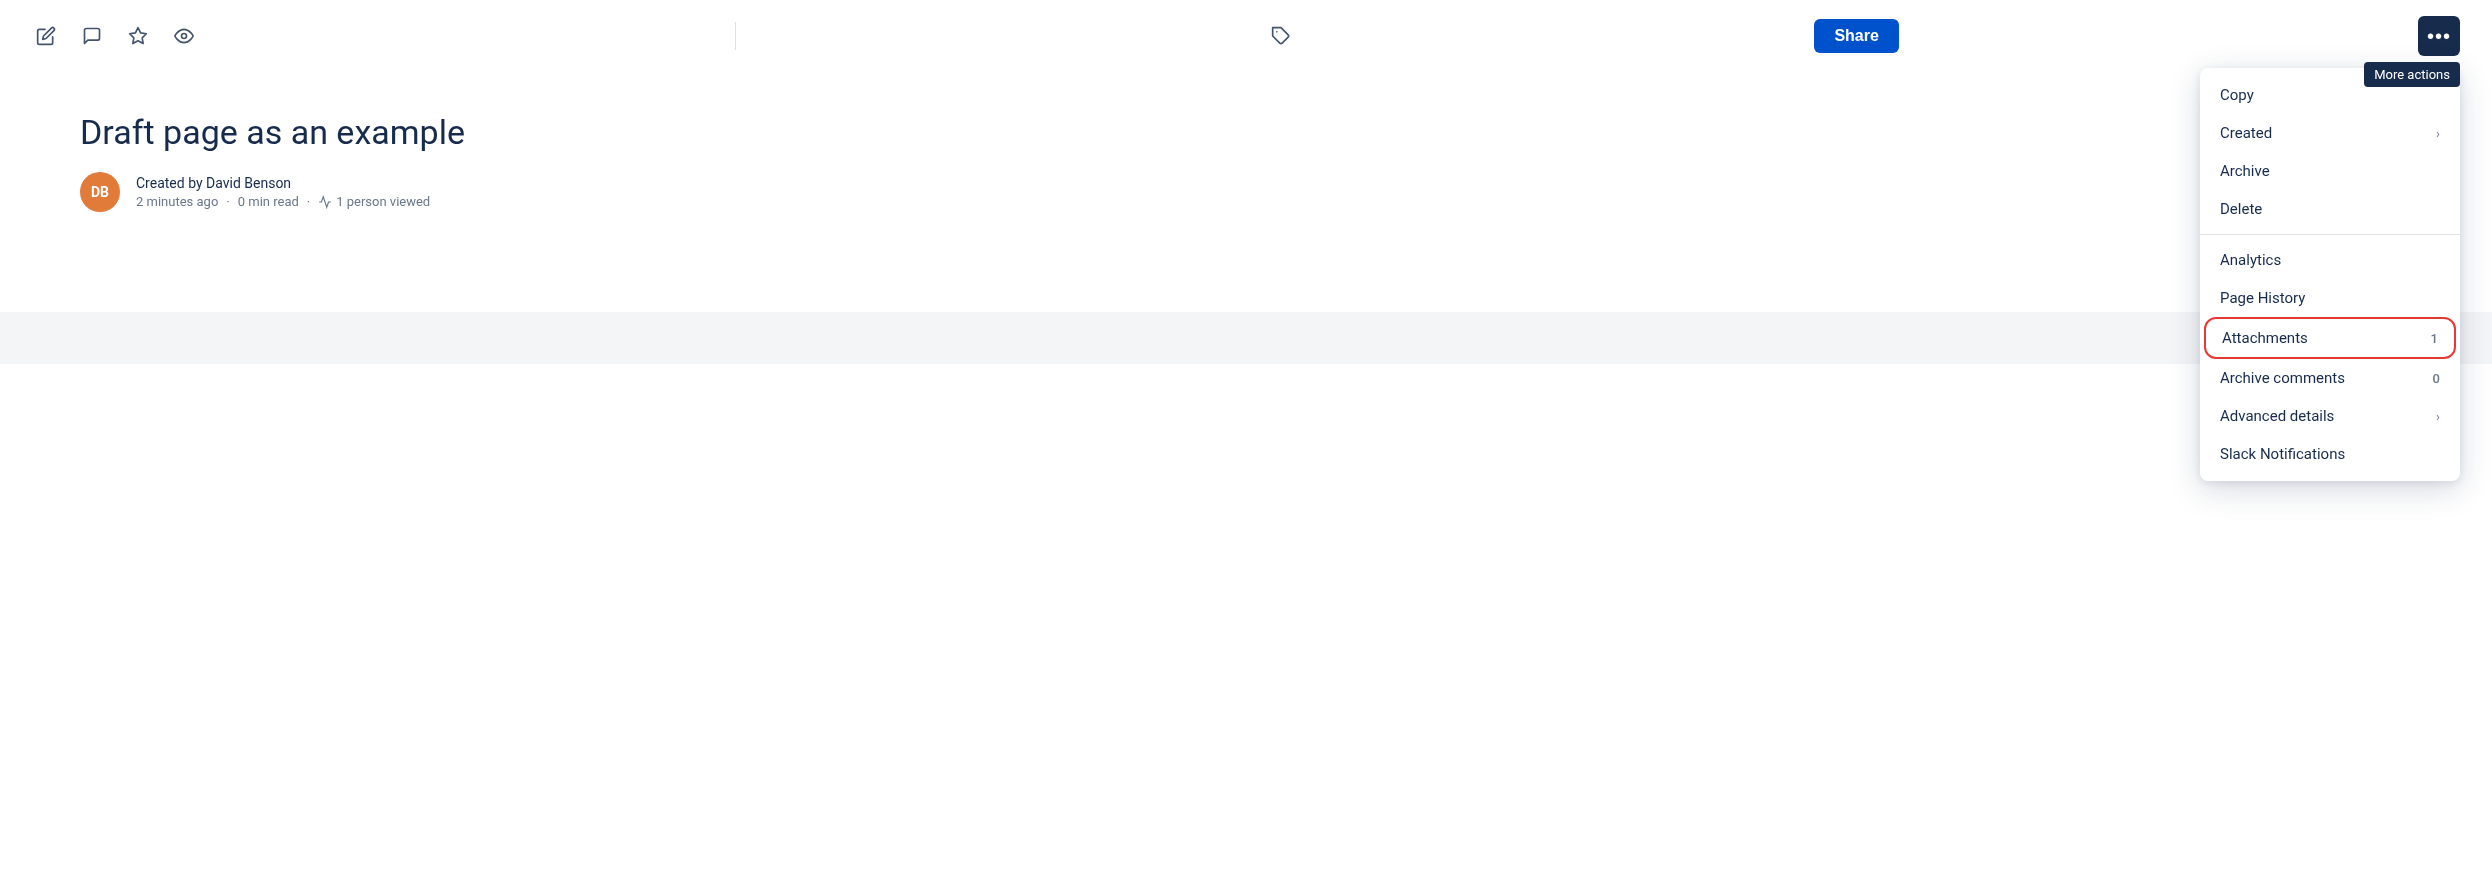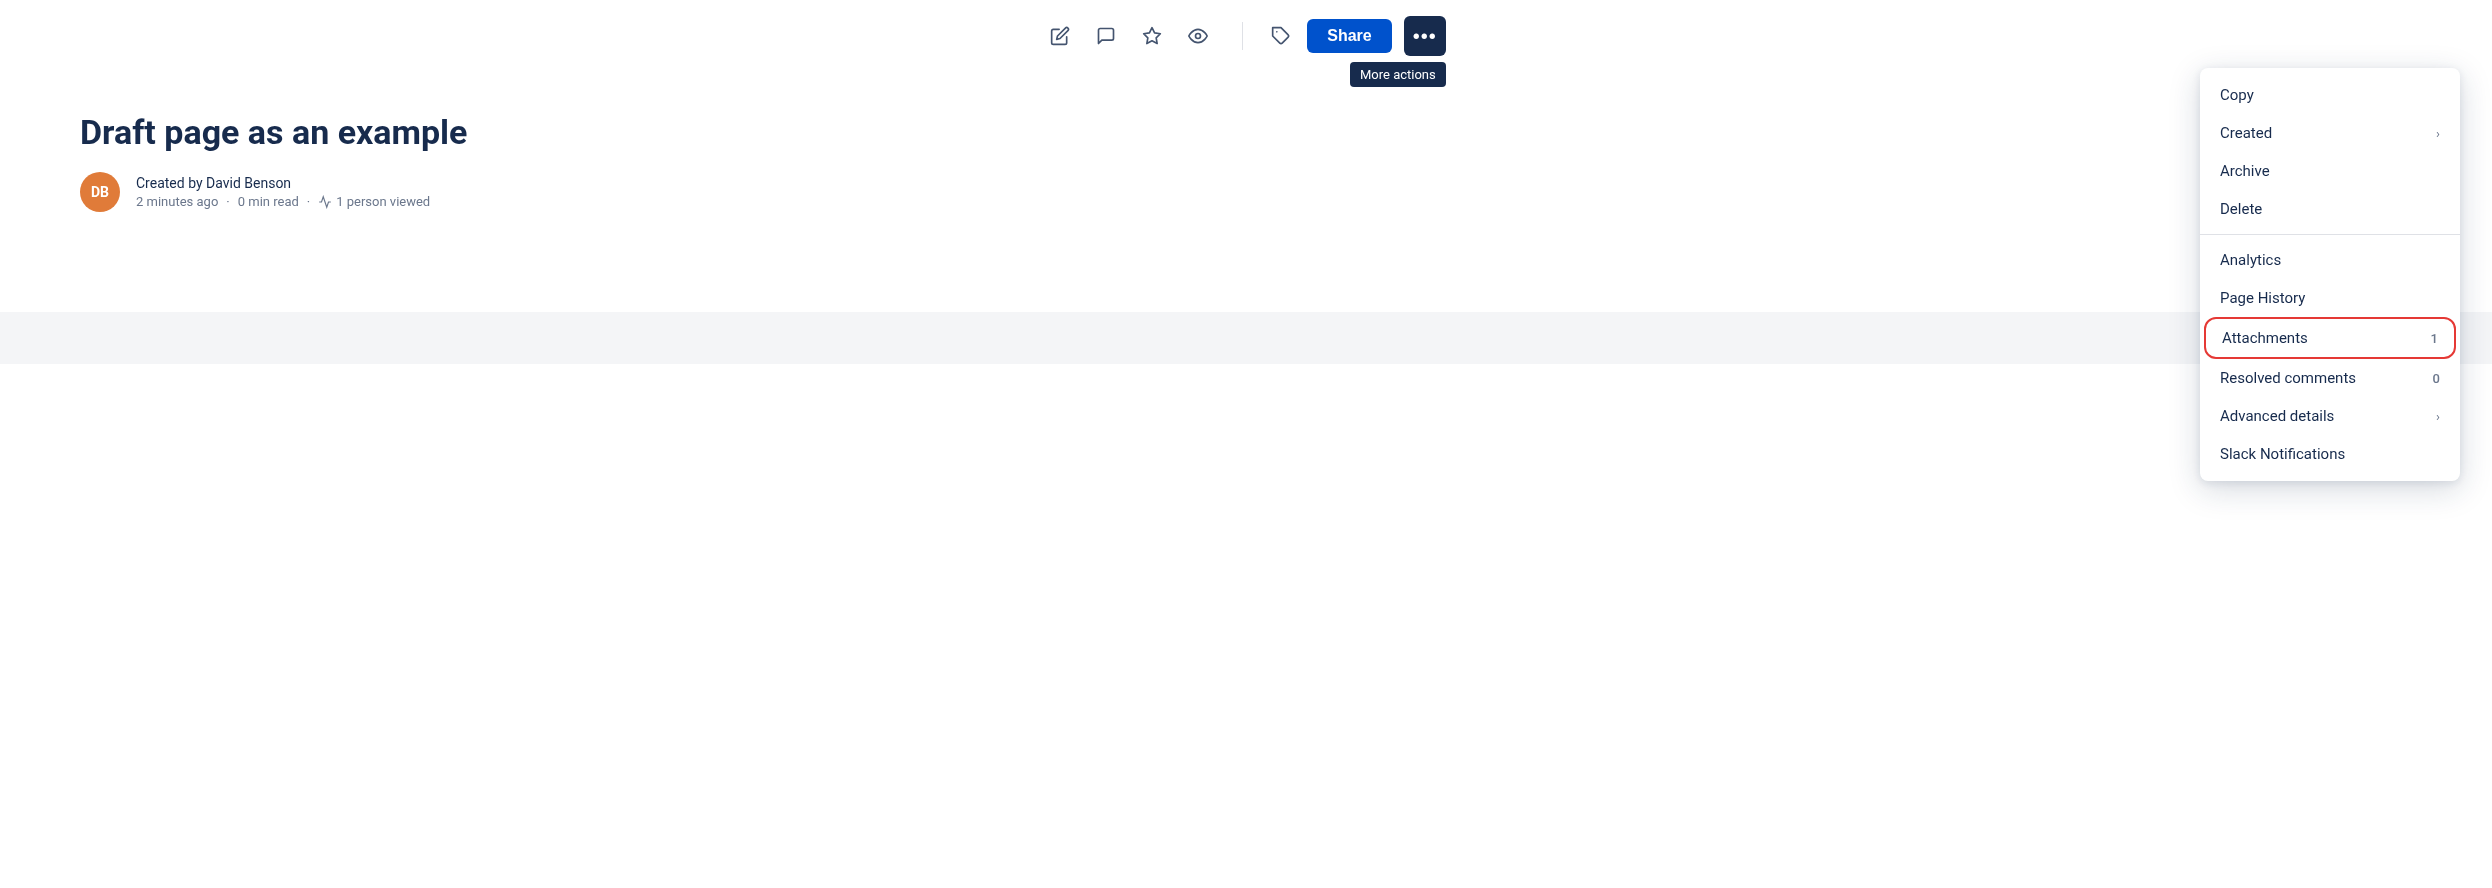--- a/index.html
+++ b/index.html
@@ -9,21 +9,21 @@
       width: 2492px;
       height: 888px;
       overflow: hidden;
       position: relative;
     }
 
     
     .toolbar {
       display: flex;
       align-items: center;
-      justify-content: center;
+      justify-content: space-between;
       padding: 16px 32px;
       gap: 12px;
       position: relative;
     }
 
     .toolbar-icons {
       display: flex;
       align-items: center;
       gap: 18px;
       margin-right: 12px;
@@ -89,21 +89,21 @@
       z-index: 200;
     }
 
     
     .page-content {
       padding: 40px 80px;
     }
 
     .page-title {
       font-size: 34px;
-      font-weight: 700;
+      font-weight: 400;
       color: #172b4d;
       margin-bottom: 20px;
     }
 
     .page-meta {
       display: flex;
       align-items: center;
       gap: 16px;
       color: #6b778c;
       font-size: 14px;
@@ -315,21 +315,21 @@
   </div>
 
   <div class="menu-item menu-item-highlighted">
     <span class="menu-item-label">Attachments</span>
     <div class="menu-item-right">
       <span class="menu-badge">1</span>
     </div>
   </div>
 
   <div class="menu-item">
-    <span class="menu-item-label">Resolved comments</span>
+    <span class="menu-item-label">Archive comments</span>
     <div class="menu-item-right">
       <span class="menu-badge">0</span>
     </div>
   </div>
 
   <div class="menu-item">
     <span class="menu-item-label">Advanced details</span>
     <span class="menu-chevron">›</span>
   </div>
 

